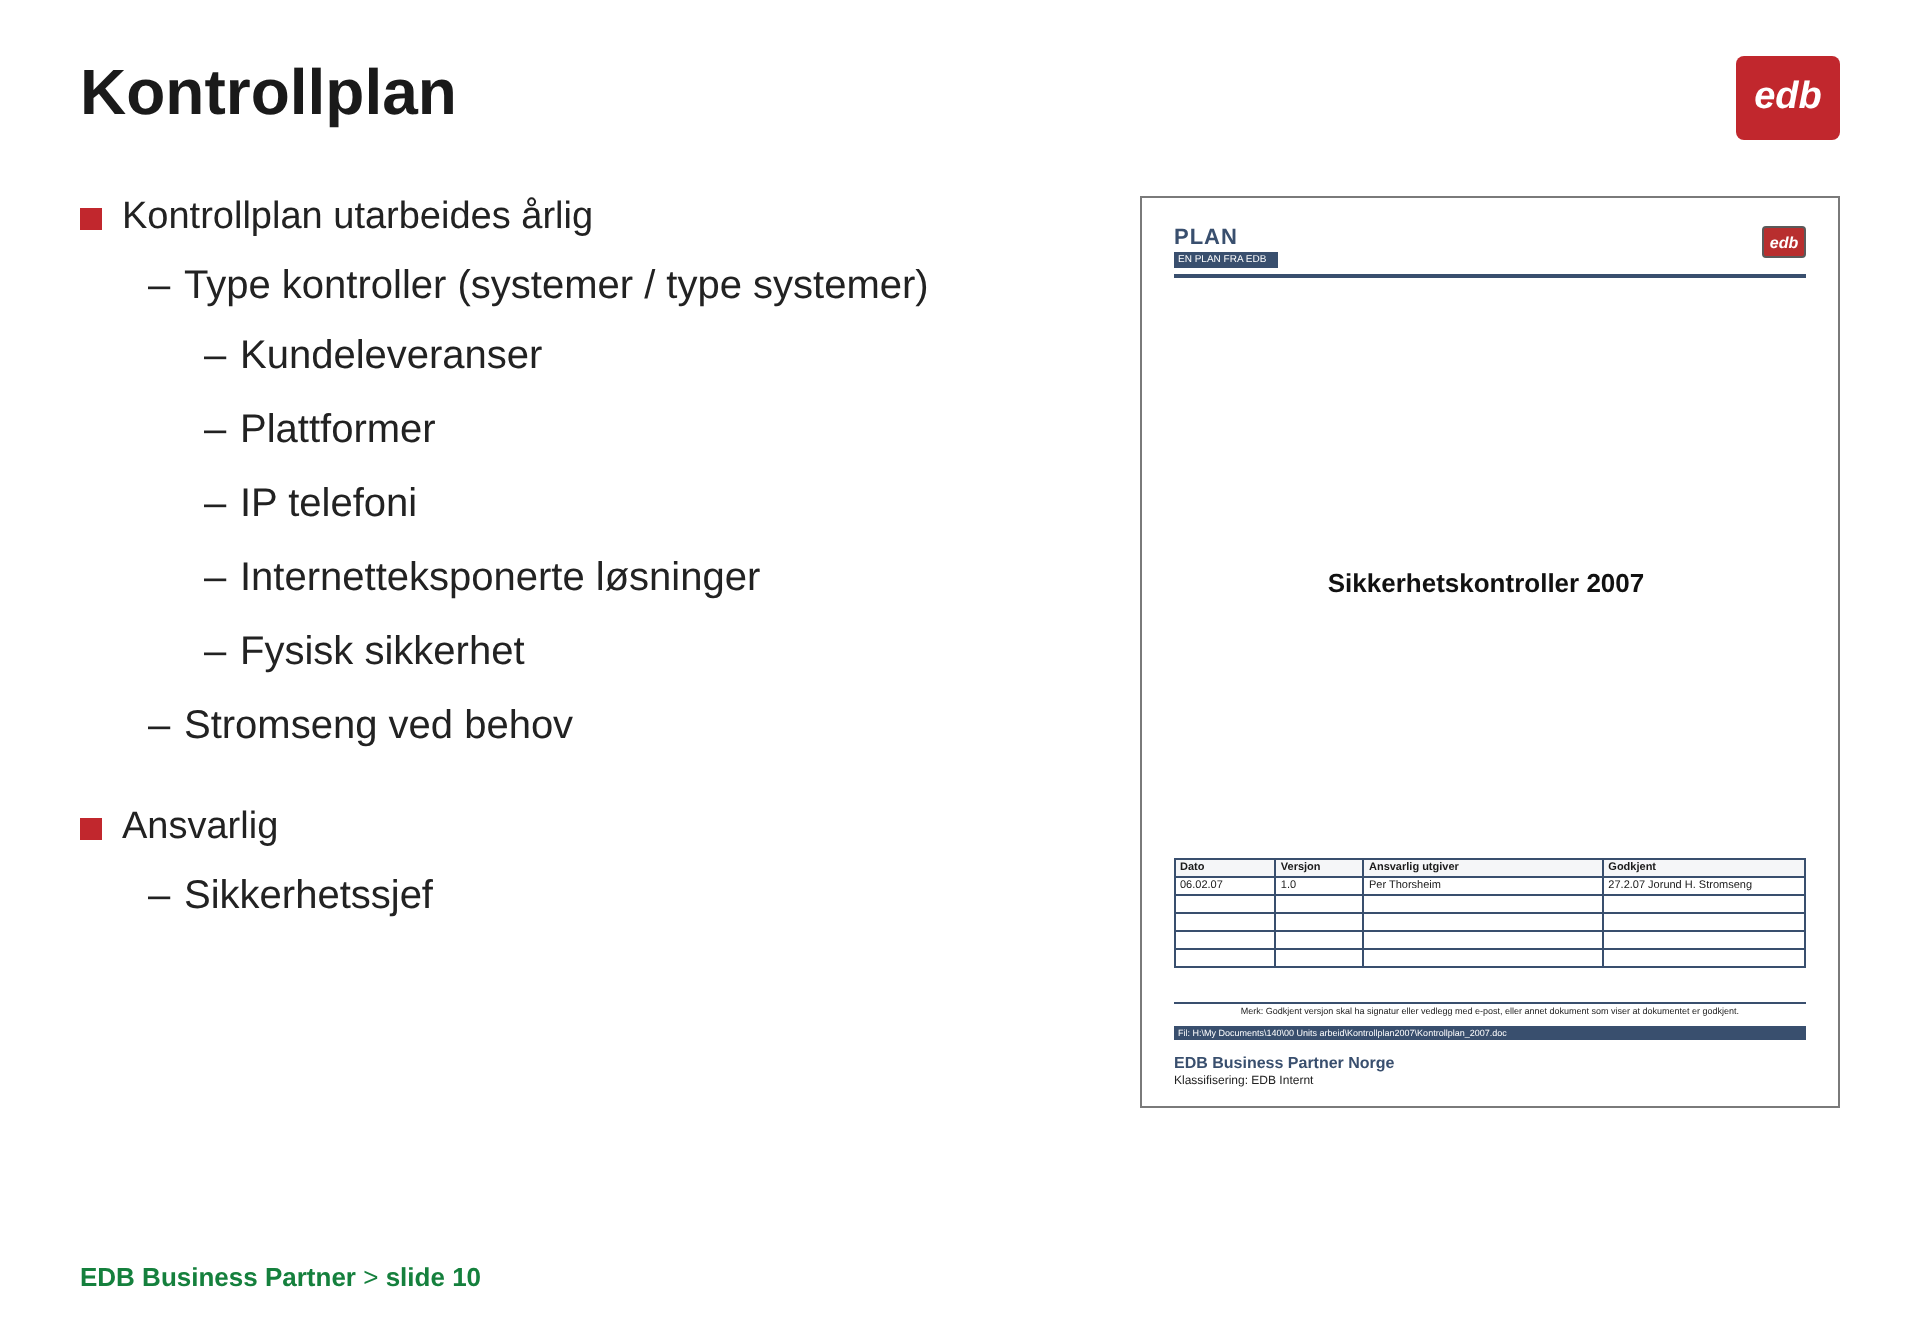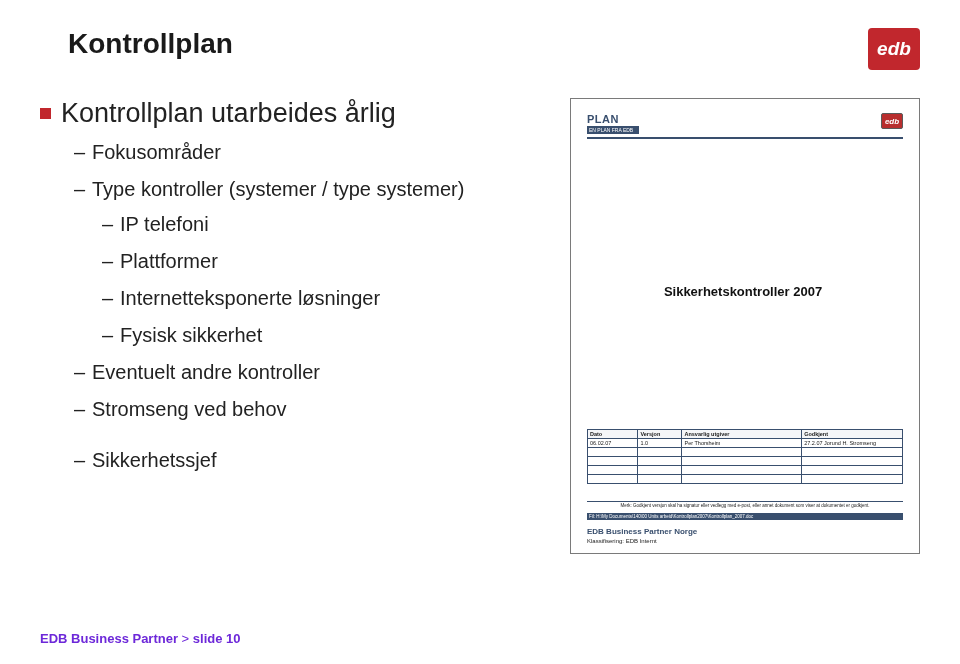--- a/index.html
+++ b/index.html
@@ -1,34 +1,34 @@
 <!DOCTYPE html>
 <html><head>
 <meta charset="utf-8">
 <style>
   * { box-sizing: border-box; margin: 0; padding: 0; }
   html, body { width: 960px; height: 664px; font-family: Arial, Helvetica, sans-serif; background: #fff; color: #222; overflow: hidden; }
   .slide { position: relative; width: 960px; height: 664px; padding: 28px 40px 22px 40px; }
   .header { display: flex; align-items: flex-start; justify-content: space-between; margin-bottom: 28px; }
-  .title { font-size: 28px; font-weight: bold; color: #1a1a1a; margin-left: 28px; }
+  .title { font-size: 32px; font-weight: bold; color: #1a1a1a; }
   .ei-logo { width: 52px; height: 42px; background: #c1272d; border-radius: 4px; display: flex; align-items: center; justify-content: center; color: #fff; font-weight: bold; font-size: 19px; font-style: italic; }
   .content { display: flex; gap: 28px; }
   .left { flex: 0 0 440px; }
   .right { flex: 1; }
   ul.top { list-style: none; }
   ul.top > li { margin-bottom: 28px; }
-  .marker-row { display: flex; align-items: center; gap: 10px; font-size: 27px; color: #222; }
+  .marker-row { display: flex; align-items: center; gap: 10px; font-size: 19px; color: #222; }
   .red-sq { width: 11px; height: 11px; background: #c1272d; display: inline-block; }
   ul.sub { list-style: none; margin-left: 34px; margin-top: 12px; }
   ul.sub > li { font-size: 20px; color: #222; position: relative; padding-left: 18px; margin-bottom: 14px; }
   ul.sub > li::before { content: "–"; position: absolute; left: 0; top: 0; }
   ul.subsub { list-style: none; margin-left: 10px; margin-top: 12px; }
   ul.subsub > li { font-size: 20px; color: #222; position: relative; padding-left: 18px; margin-bottom: 14px; }
   ul.subsub > li::before { content: "–"; position: absolute; left: 0; top: 0; }
-  .footer { position: absolute; bottom: 18px; left: 40px; font-size: 13px; color: #6d28d9; font-weight: bold; }
+  .footer { position: absolute; bottom: 18px; left: 40px; font-size: 13px; color: #15803d; font-weight: bold; }
   .footer .gt { font-weight: normal; }
 
   
   .doc { width: 350px; height: 456px; border: 1px solid #7a7a7a; margin-left: auto; background: #fff; position: relative; font-size: 7px; padding: 14px 16px; }
   .doc-head { display: flex; justify-content: space-between; align-items: flex-start; border-bottom: 2px solid #394f6e; padding-bottom: 3px; }
   .doc-plan { color: #394f6e; font-weight: bold; font-size: 11px; letter-spacing: .5px; }
   .doc-sub { background: #394f6e; color: #fff; font-size: 5px; display: inline-block; padding: 1px 6px 1px 2px; margin-top: 1px; }
   .doc-logo { width: 22px; height: 16px; border: 1px solid #5a5a5a; background: #b82e2e; border-radius: 2px; display: flex; align-items: center; justify-content: center; color: #fff; font-size: 8px; font-style: italic; font-weight: bold; }
   .doc-title { position: absolute; top: 185px; left: 0; right: 4px; text-align: center; font-size: 13px; font-weight: bold; color: #111; }
   .doc-table { position: absolute; left: 16px; right: 16px; top: 330px; border-collapse: collapse; width: calc(100% - 32px); table-layout: fixed; }
@@ -55,36 +55,37 @@
   <div class="content">
     <div class="left">
       <ul class="top">
         <li>
           <div class="marker-row">
             <span class="red-sq"></span>
             <span>Kontrollplan utarbeides årlig</span>
           </div>
           <ul class="sub">
             <li>
-              <span>Fokusområder</span>
-            </li>
-            <li>
               <span>Type kontroller (systemer / type systemer)</span>
               <ul class="subsub">
+                <li><span>Kundeleveranser</span></li>
+                <li><span>Plattformer</span></li>
                 <li><span>IP telefoni</span></li>
-                <li><span>Plattformer</span></li>
                 <li><span>Internetteksponerte løsninger</span></li>
                 <li><span>Fysisk sikkerhet</span></li>
               </ul>
             </li>
-            <li><span>Eventuelt andre kontroller</span></li>
             <li><span>Stromseng ved behov</span></li>
           </ul>
         </li>
         <li>
+          <div class="marker-row">
+            <span class="red-sq"></span>
+            <span>Ansvarlig</span>
+          </div>
           <ul class="sub">
             <li><span>Sikkerhetssjef</span></li>
           </ul>
         </li>
       </ul>
     </div>
 
     <div class="right">
       <div class="doc">
         <div class="doc-head">

